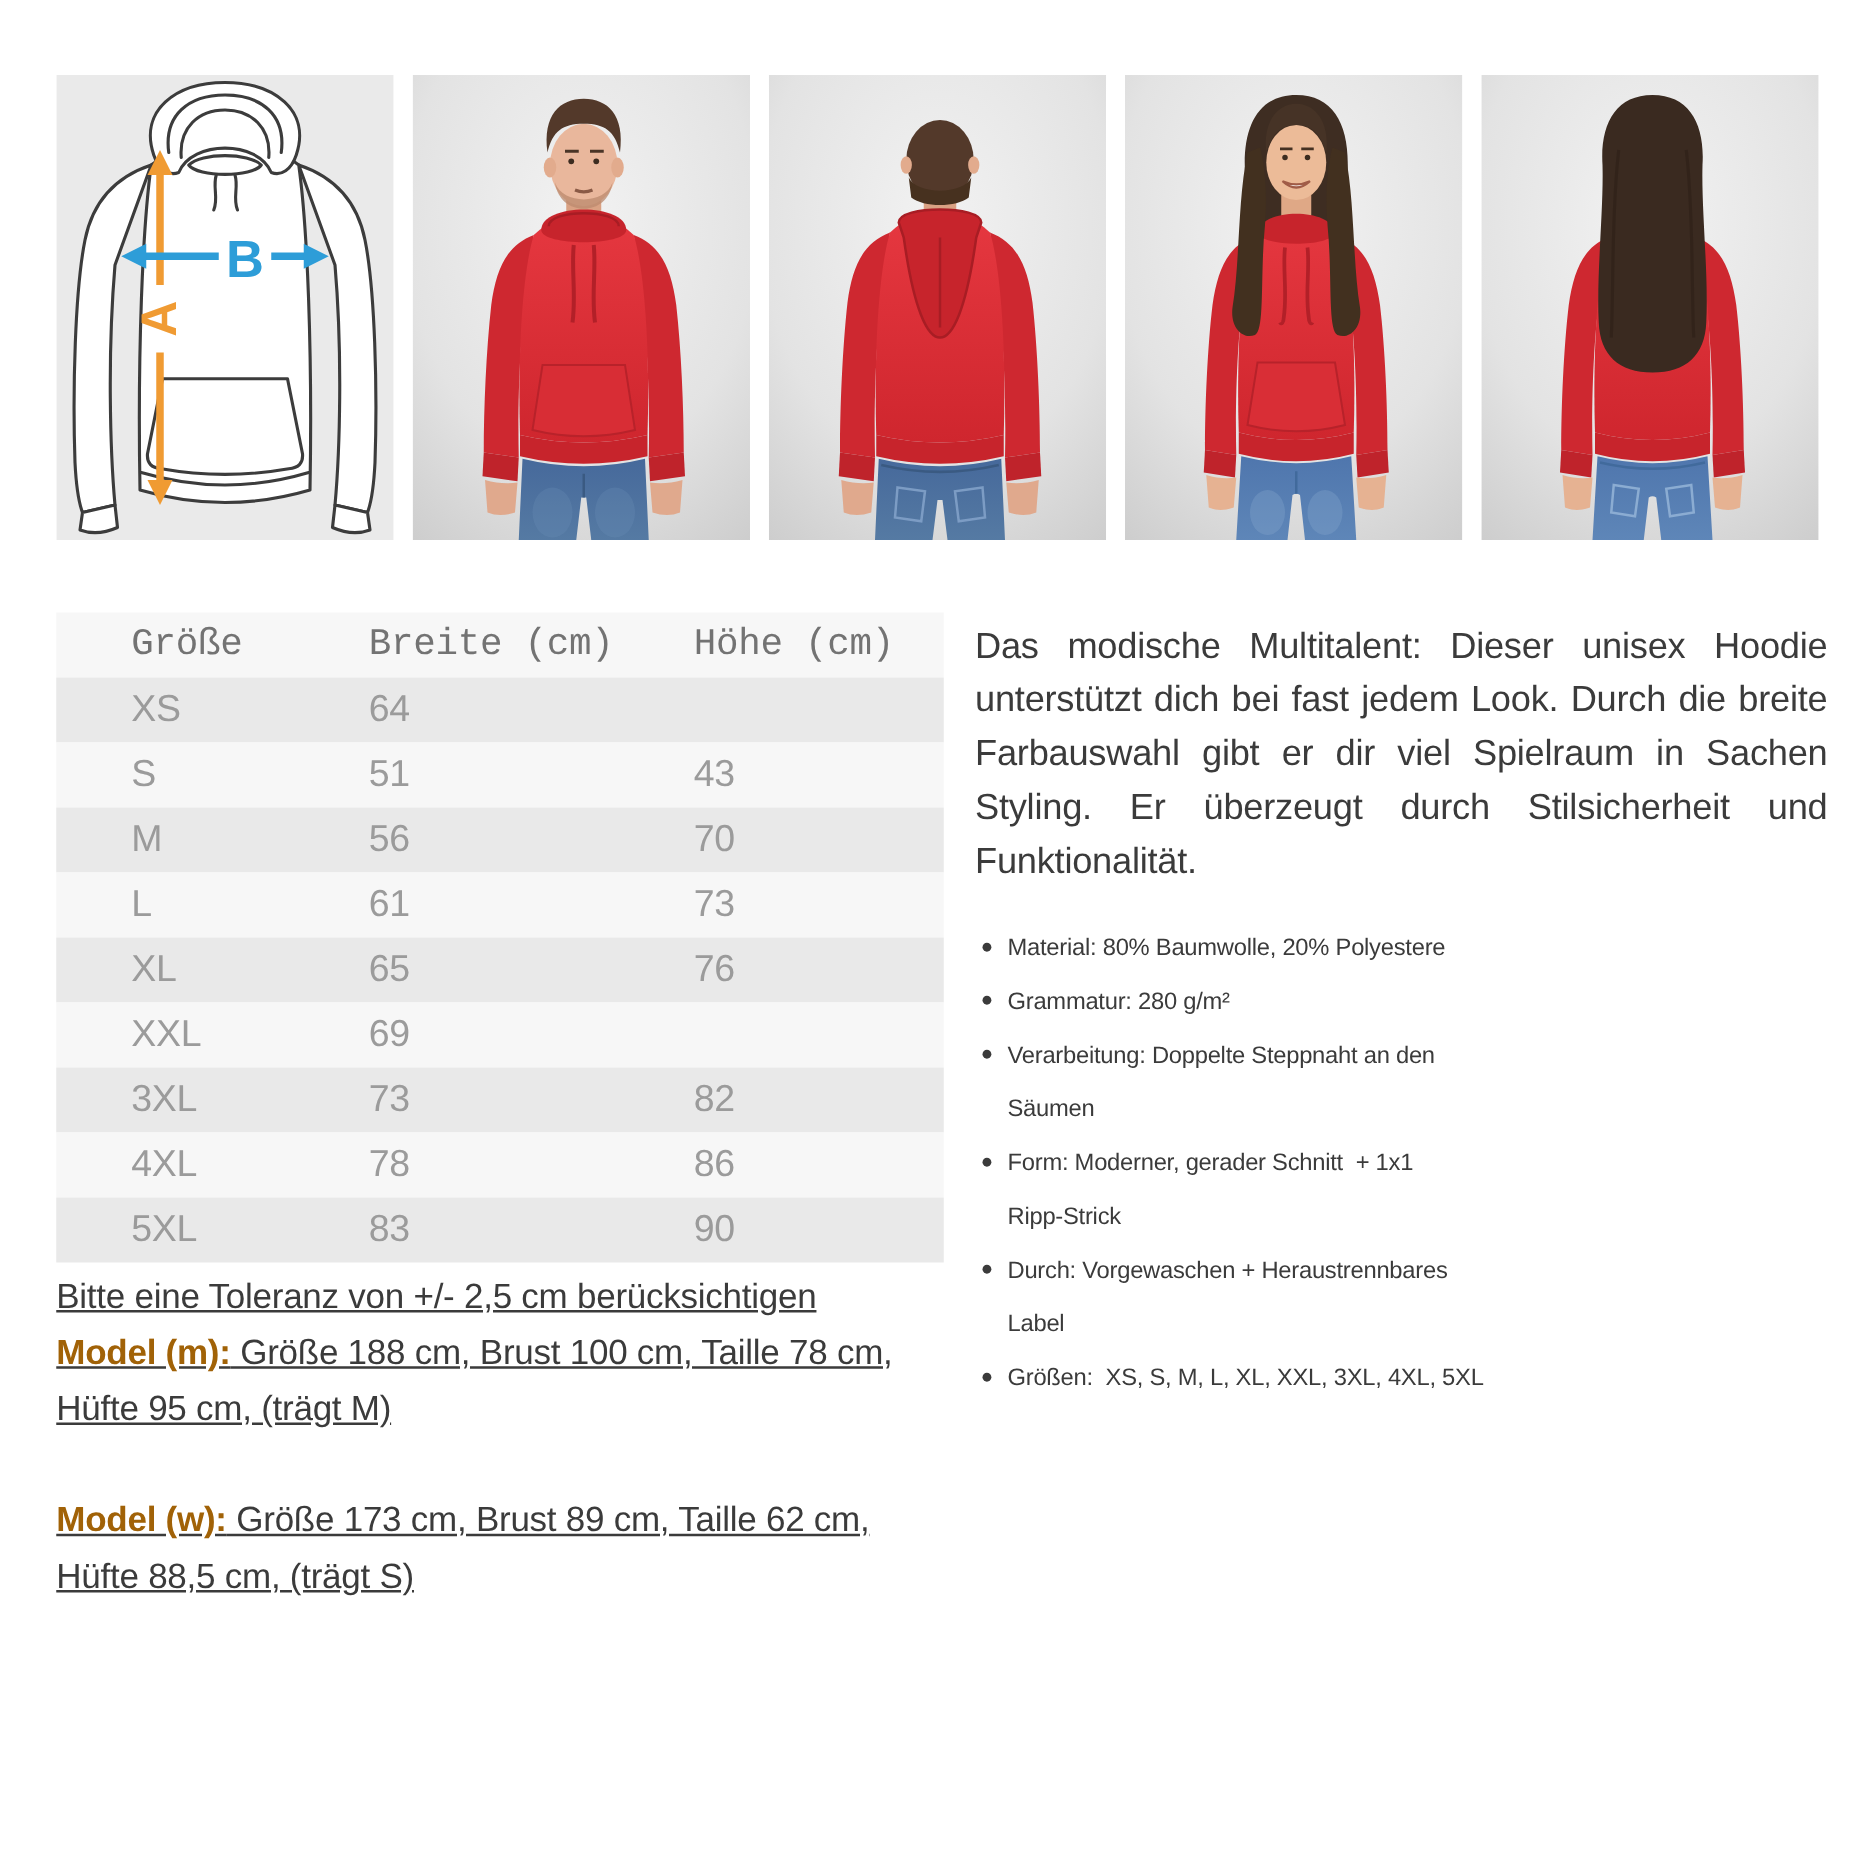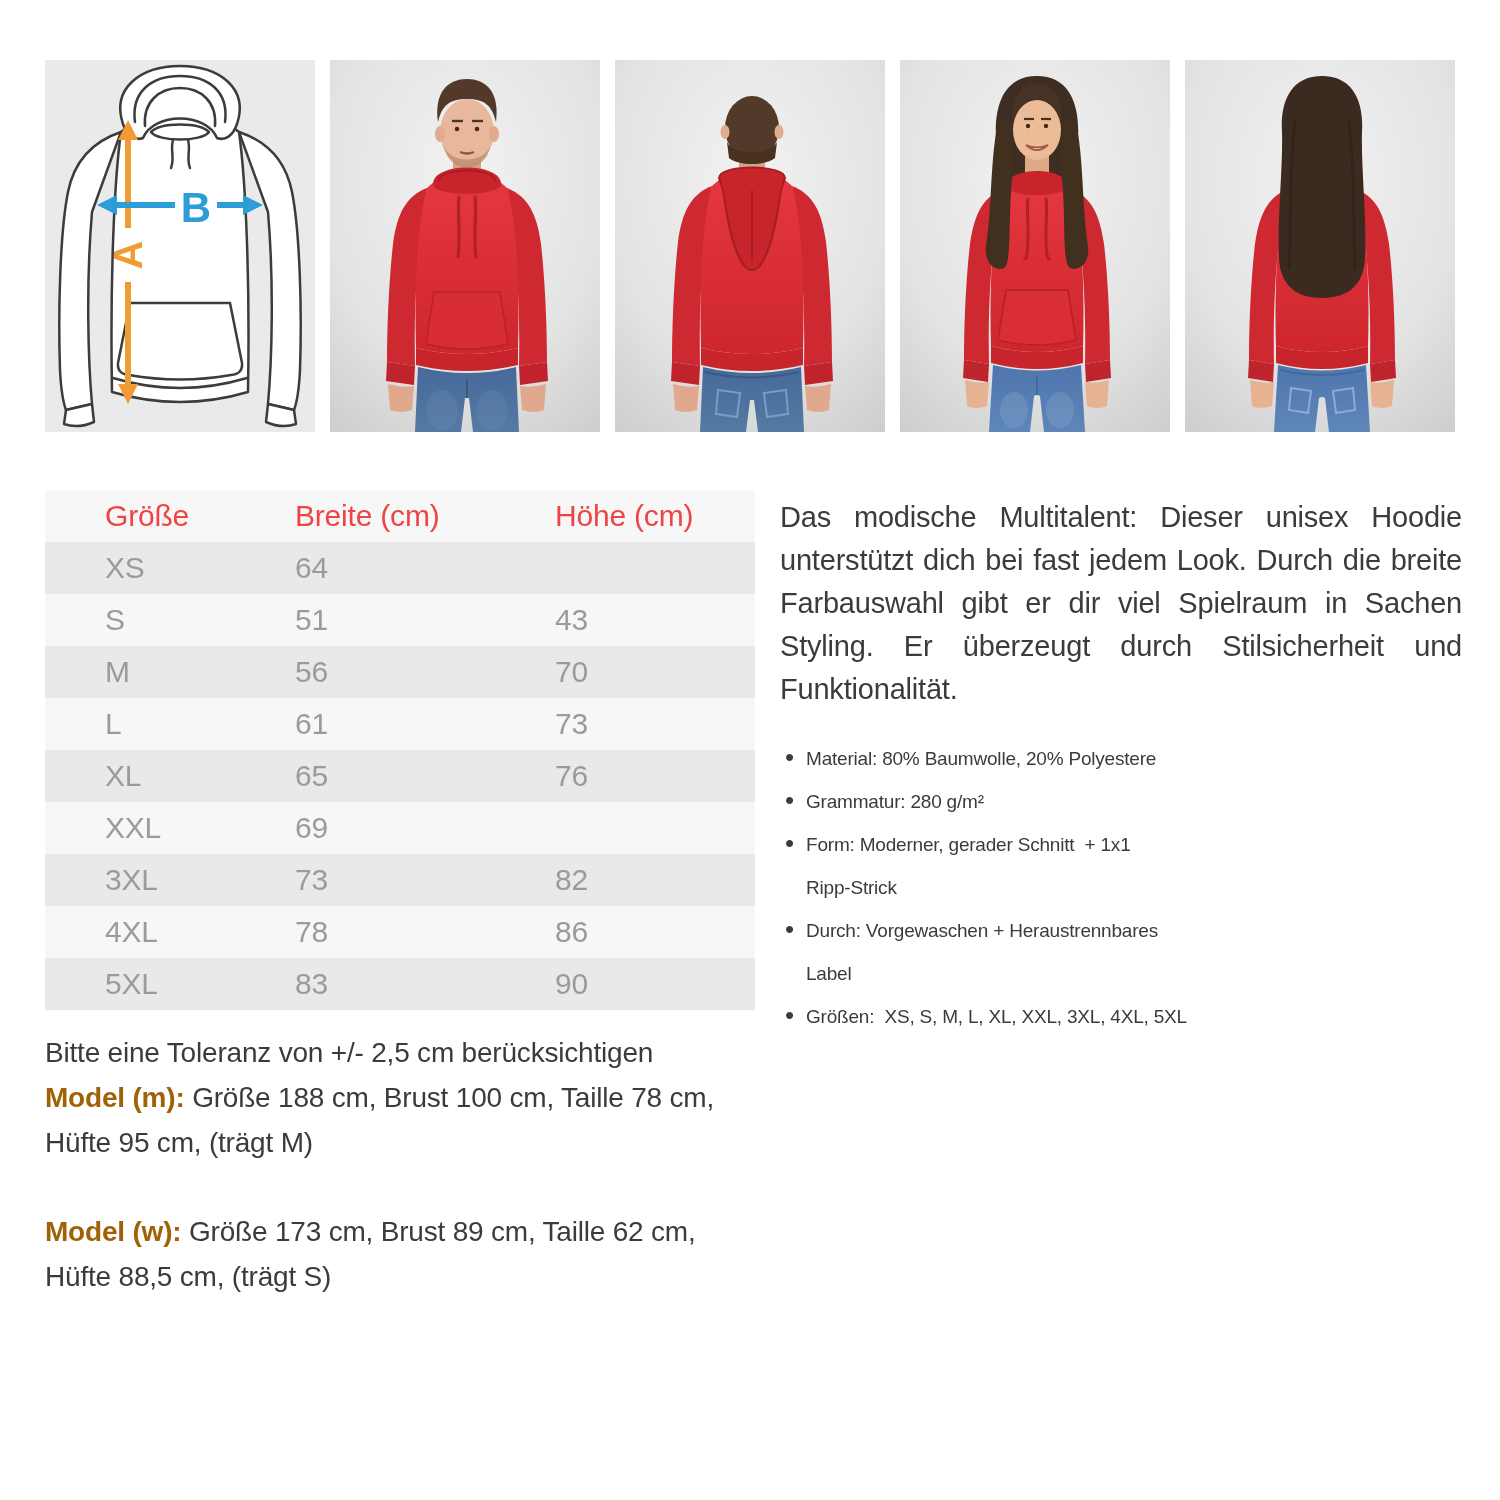--- a/index.html
+++ b/index.html
@@ -9,25 +9,25 @@
     font-family:"Liberation Sans", sans-serif; color:#3b3b3b;
   }
   
   .gallery { position:absolute; left:45px; top:60px; display:flex; gap:15px; }
   .panel { width:270px; height:372px; overflow:hidden; }
   .panel svg { display:block; }
   
   .left-col { position:absolute; left:45px; top:490px; width:710px; }
   .size-table { width:100%; font-size:30px; color:#9b9b9b; letter-spacing:-0.2px; }
   .t-row { display:grid; grid-template-columns:190px 260px 1fr; height:52px; line-height:52px; padding-left:60px; }
-  .t-head { background:#f7f7f7; color:#ef4444; }
+  .t-head { background:#f7f7f7; color:#737373;font-family:Liberation Mono, monospace; }
   #size-rows .t-row:nth-child(odd)  { background:#e9e9e9; }
   #size-rows .t-row:nth-child(even) { background:#f7f7f7; }
   
-  .notes { margin-top:20px; font-size:28px; line-height:45px; letter-spacing:-0.2px; color:#3b3b3b; }
+  .notes { margin-top:4px; font-size:28px; line-height:45px; letter-spacing:-0.2px; color:#3b3b3b;text-decoration:underline; }
   .notes strong { font-weight:700; color:#a16207; }
   .model-w { margin-top:44px; }
   
   .right-col { position:absolute; left:780px; top:496px; width:682px; }
   .desc { font-size:29px; line-height:43px; text-align:justify; letter-spacing:-0.2px; }
   .bullets { margin-top:26px; list-style:none; font-size:19px; line-height:43px; }
   .bullets li { position:relative; padding-left:26px; white-space:pre-wrap; letter-spacing:-0.2px; }
   .bullets li::before { content:"\2022"; position:absolute; left:5px; top:-1px; font-size:26px; color:#3b3b3b; }
 </style>
 </head>
@@ -304,19 +304,21 @@
     <div><strong>Model (m):</strong><span> Größe 188 cm, Brust 100 cm, Taille 78 cm, Hüfte 95 cm, (trägt M)</span></div>
     <div class="model-w"><strong>Model (w):</strong><span> Größe 173 cm, Brust 89 cm, Taille 62 cm, Hüfte 88,5 cm, (trägt S)</span></div>
   </div>
 </div>
 
 <div class="right-col">
   <p class="desc">Das modische Multitalent: Dieser unisex Hoodie unterstützt dich bei fast jedem Look. Durch die breite Farbauswahl gibt er dir viel Spielraum in Sachen Styling. Er überzeugt durch Stilsicherheit und Funktionalität.</p>
   <ul class="bullets" id="bullet-list">
       <li>Material: 80% Baumwolle, 20% Polyestere</li>
       <li>Grammatur: 280 g/m²</li>
+      <li>Verarbeitung: Doppelte Steppnaht an den
+Säumen</li>
       <li>Form: Moderner, gerader Schnitt  + 1x1
 Ripp-Strick</li>
       <li>Durch: Vorgewaschen + Heraustrennbares
 Label</li>
       <li>Größen:  XS, S, M, L, XL, XXL, 3XL, 4XL, 5XL</li>
     </ul>
 </div>
 
 </body></html>

